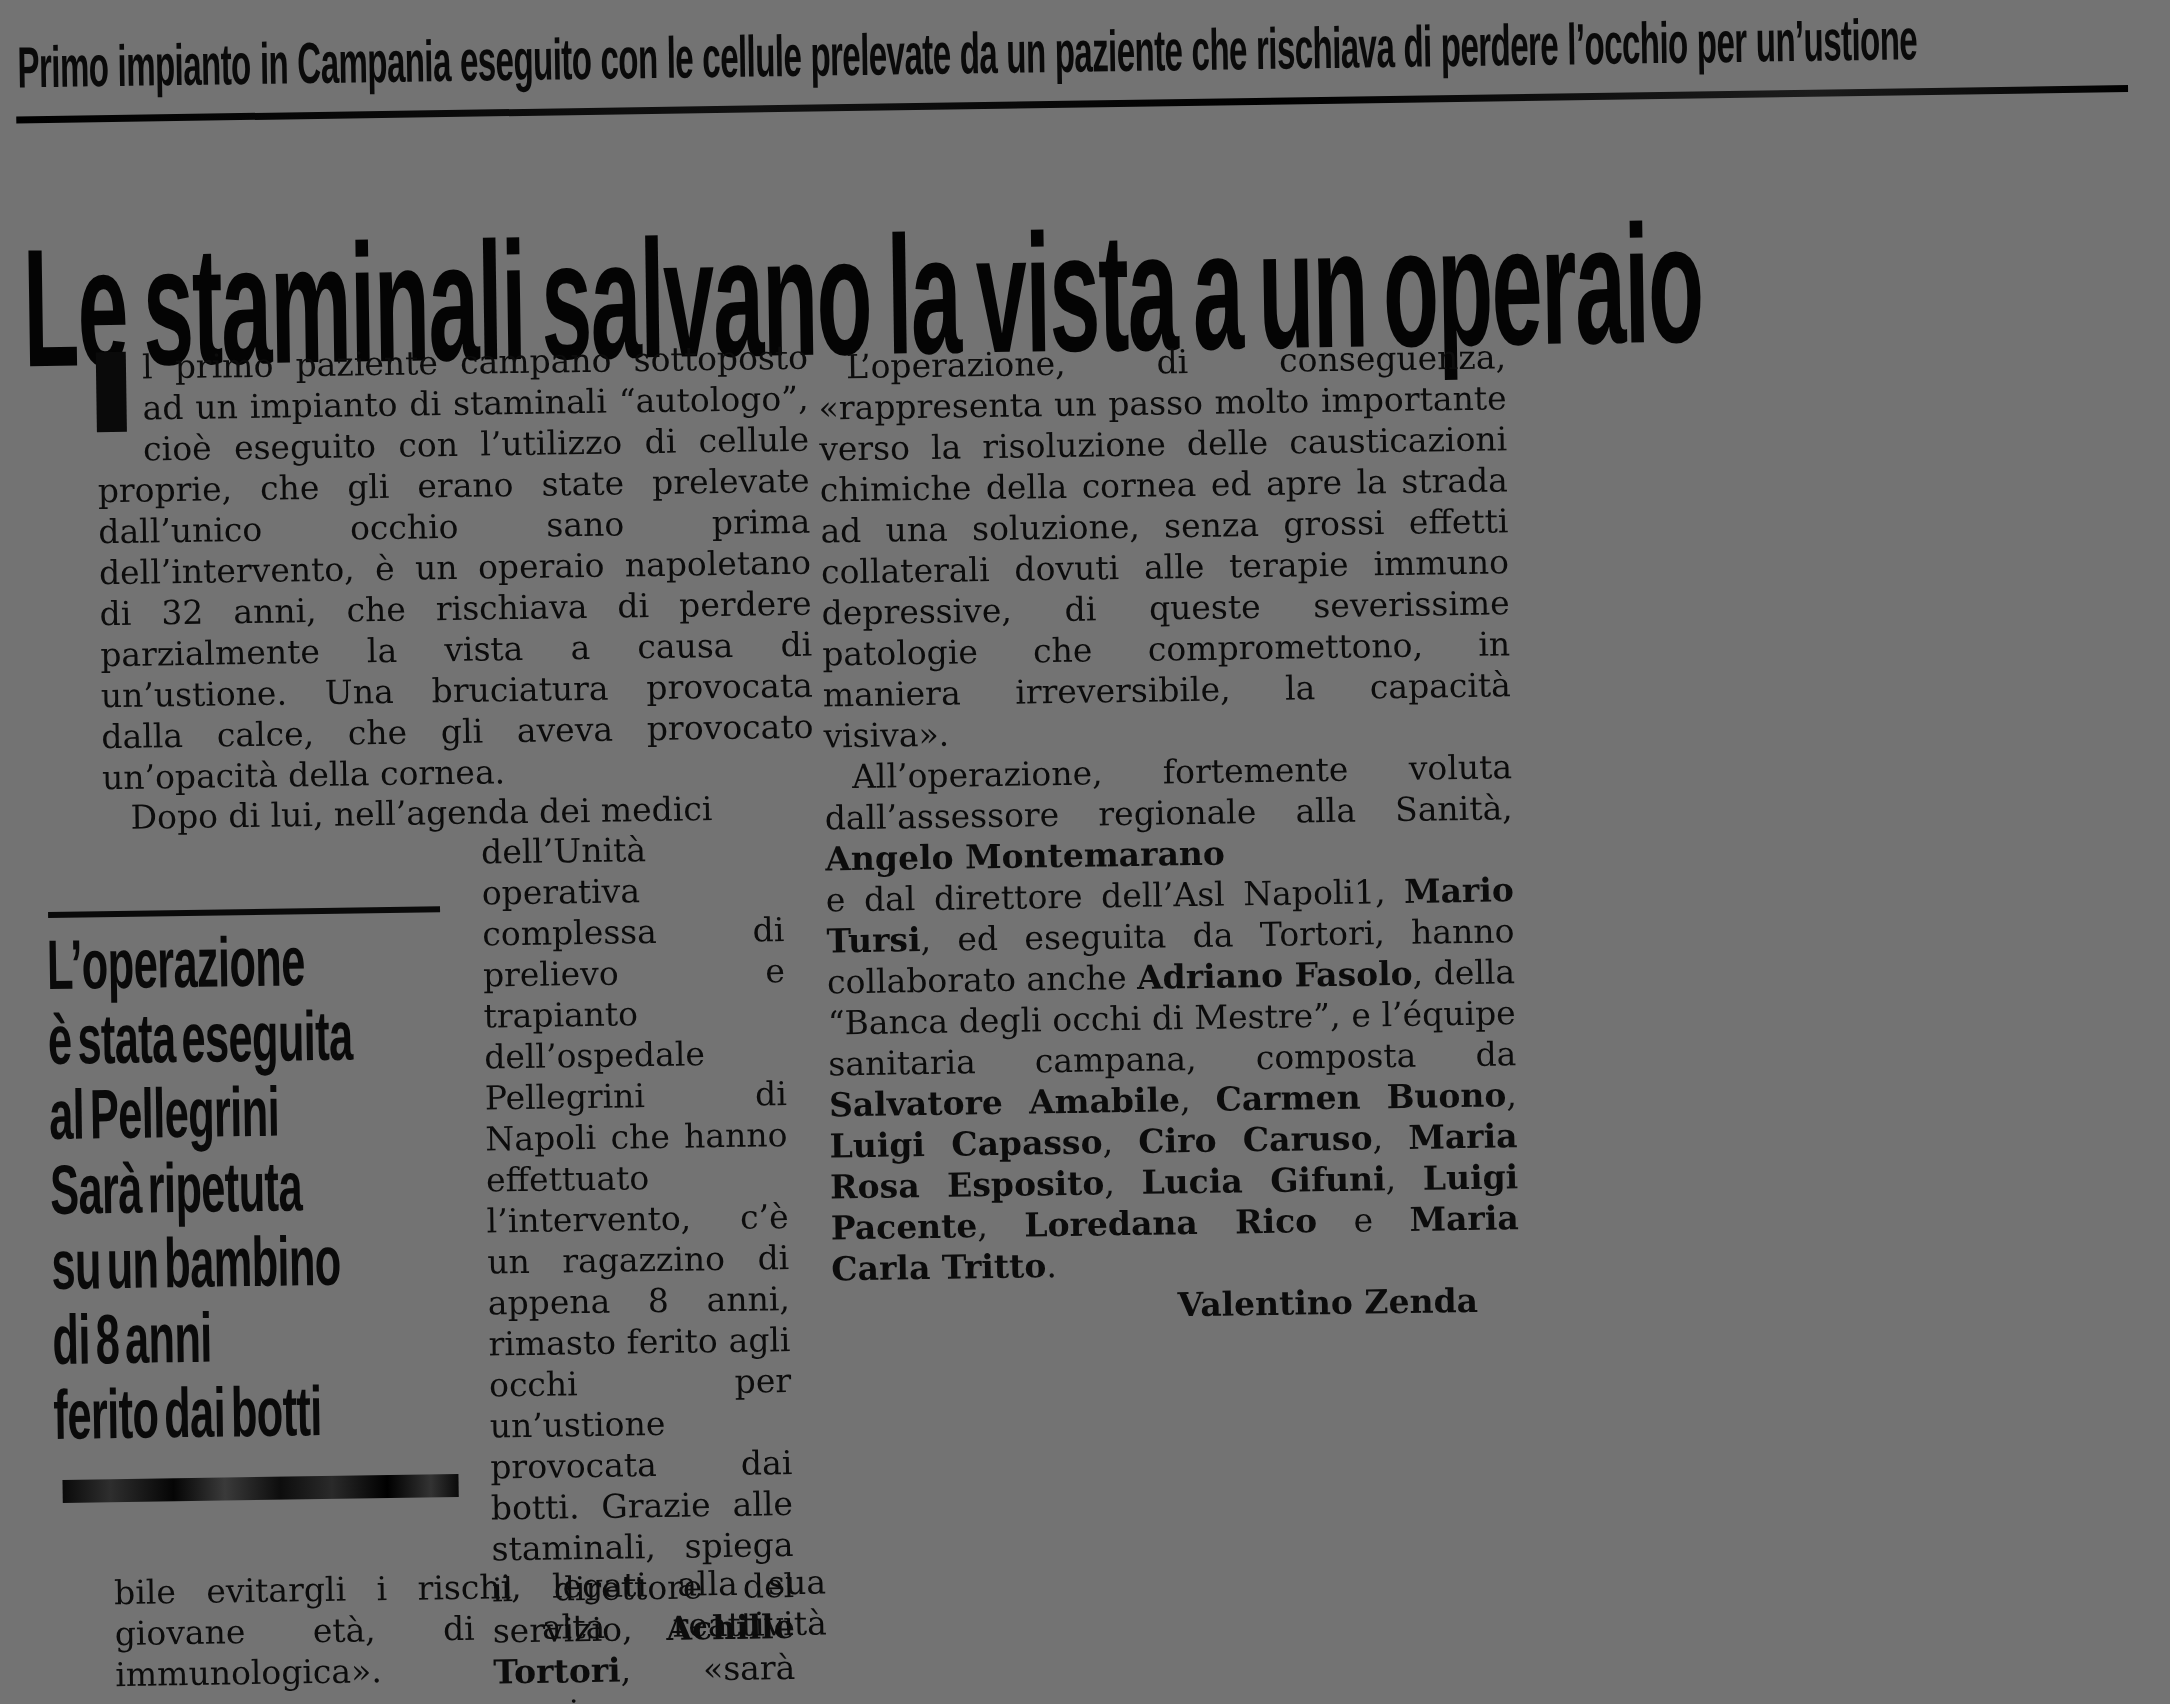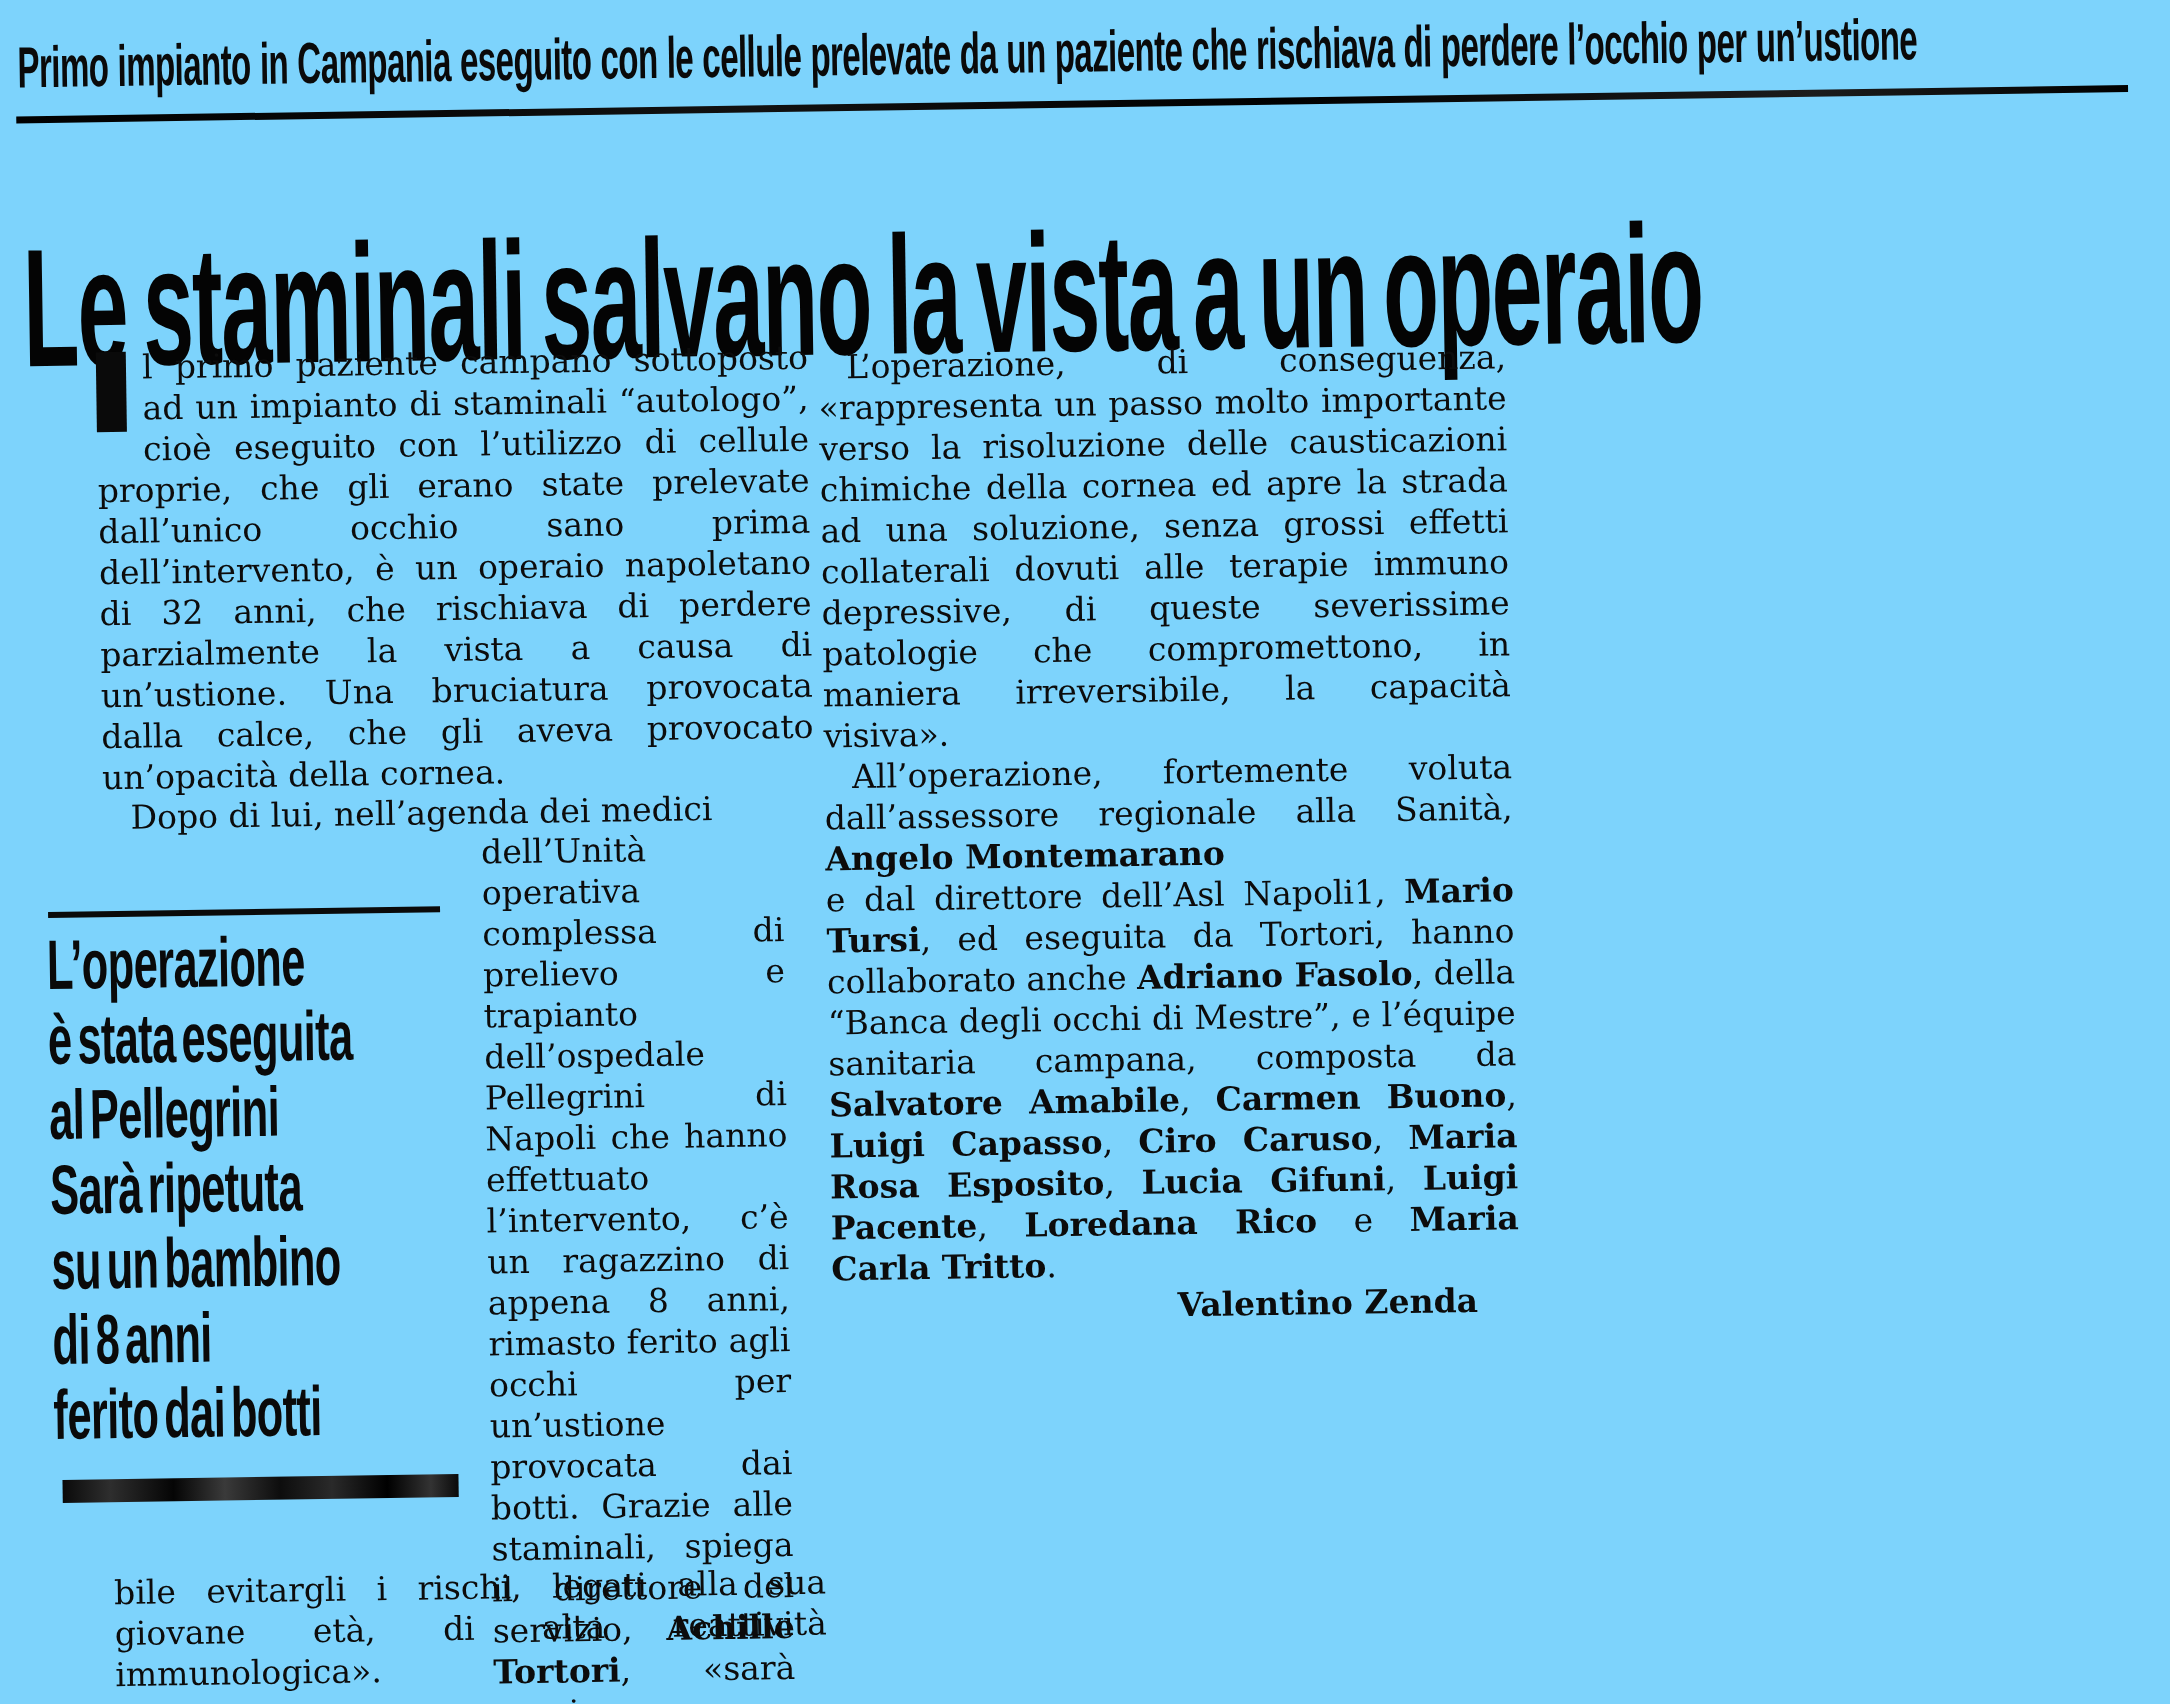--- a/index.html
+++ b/index.html
@@ -1,19 +1,19 @@
 <!DOCTYPE html>
 <html lang="it"><head>
 <meta charset="utf-8">
 <style>
   html,body{margin:0;padding:0;background:#ffffff;}
   .page{
     position:relative;
     width:2170px;height:1704px;
-    background:#7dd3fc;
+    background:#737373;
     overflow:hidden;
     color:#0b0b0b;
     font-family:"DejaVu Serif", serif;
     text-rendering:geometricPrecision;
   }
   .tilt{
     position:absolute;inset:0;
     transform:rotate(-0.85deg);
     transform-origin:52% 45%;
   }

